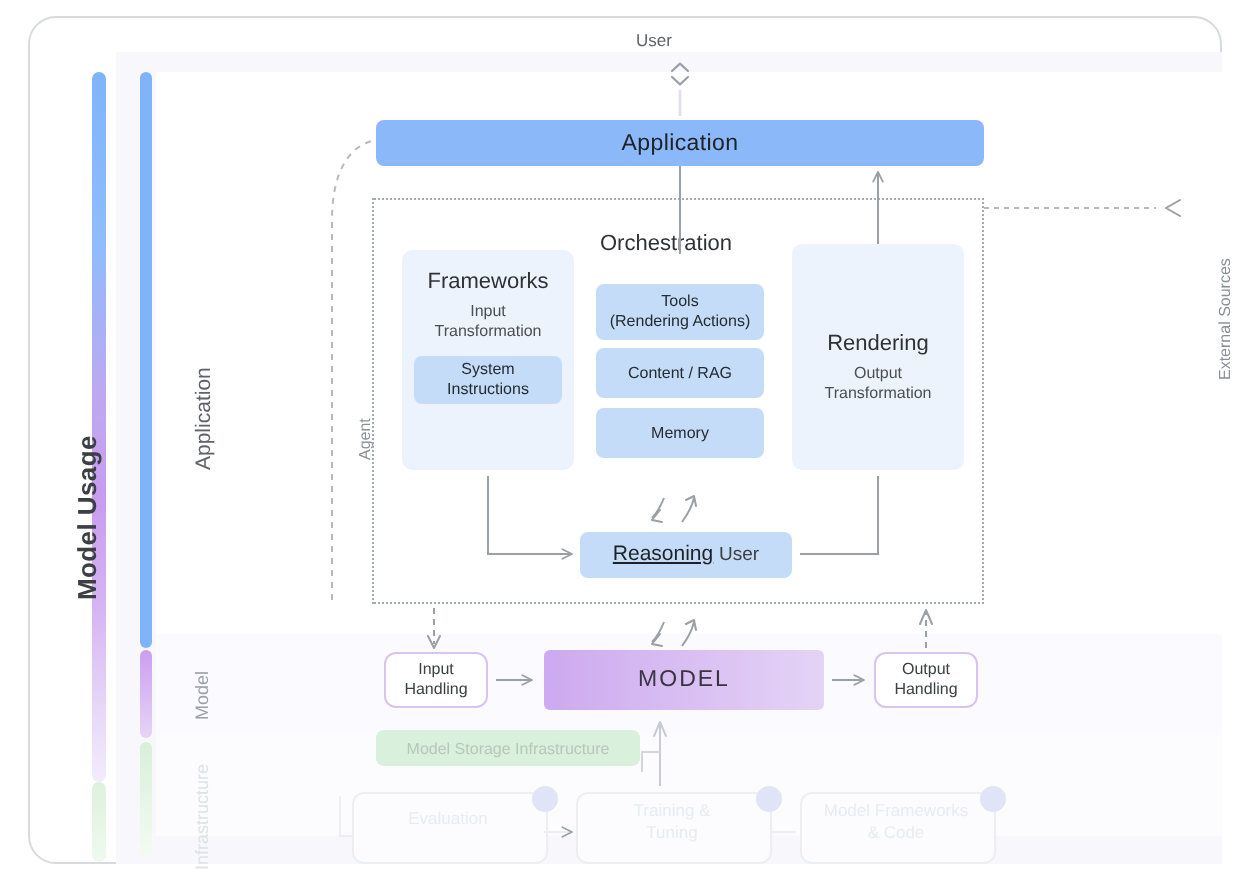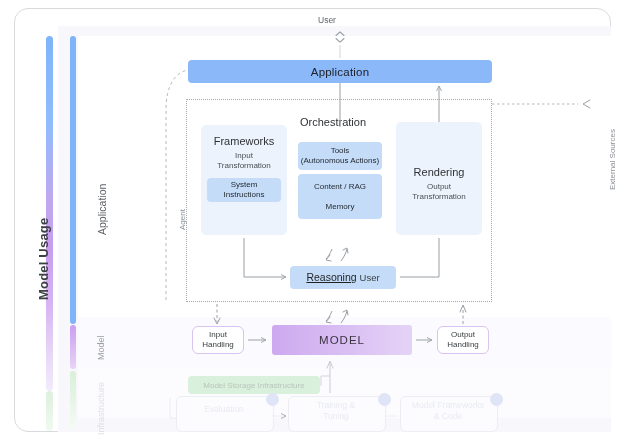--- a/index.html
+++ b/index.html
@@ -65,39 +65,39 @@
   .p-sub{position:absolute;width:100%;text-align:center;font-size:8px;color:#4b4f55;line-height:1.25;}
 
   .chip{position:absolute;background:#c4dcf7;border-radius:4px;
         display:flex;align-items:center;justify-content:center;text-align:center;
         font-size:8px;color:#242b33;line-height:1.25;}
 
   .c-sys{left:207px;top:178px;width:74px;height:24px;}
   .c-uq{left:207px;top:207px;width:74px;height:22px;}
   .c-tools{left:298px;top:142px;width:84px;height:28px;}
   .c-rag{left:298px;top:174px;width:84px;height:25px;}
-  .c-mem{left:298px;top:194px;width:84px;height:25px;text-align:right;}
+  .c-mem{left:298px;top:204px;width:84px;height:25px;text-align:right;}
   .c-reason{left:290px;top:266px;width:106px;height:23px;font-size:10.5px;}
   .c-reason b{font-weight:400;color:#1e2126;text-decoration:underline;}
   .c-reason i{font-style:normal;color:#3c4043;font-size:9.5px;}
 
   
   .mbox{position:absolute;border-radius:6px;display:flex;align-items:center;justify-content:center;
         text-align:center;line-height:1.25;}
   .m-in{left:192px;top:326px;width:50px;height:26px;background:#ffffff;border:1px solid #d9c3f0;
         font-size:8px;color:#3c4043;}
   .m-out{left:437px;top:326px;width:50px;height:26px;background:#ffffff;border:1px solid #d9c3f0;
         font-size:8px;color:#3c4043;}
   .m-core{left:272px;top:325px;width:140px;height:30px;
           background:linear-gradient(to right,#cda9ef,#e4d3f6);
           font-size:11.5px;color:#3a3340;letter-spacing:1px;border-radius:3px;}
 
   .gbox{position:absolute;background:#d9f0dc;border-radius:4px;display:flex;align-items:center;
         justify-content:center;font-size:8px;color:#b9c6bb;}
-  .g-store{left:188px;top:376px;width:132px;height:18px;}
+  .g-store{left:188px;top:365px;width:132px;height:18px;}
   .g-serve{left:358px;top:365px;width:136px;height:18px;}
 
   
   .fbox{position:absolute;border:1px solid #eceef4;border-radius:6px;background:#fcfcfe;}
   .f1{left:176px;top:396px;width:96px;height:34px;}
   .f2{left:288px;top:396px;width:96px;height:34px;}
   .f3{left:400px;top:396px;width:96px;height:34px;}
   .ftxt{position:absolute;width:100%;text-align:center;top:9px;font-size:8.5px;
         color:#e9ebf2;line-height:1.3;}
   .fdot{position:absolute;width:13px;height:13px;border-radius:50%;background:#dfe5f7;}
@@ -141,21 +141,21 @@
   <div class="orch-title">Orchestration</div>
 
   <div class="panel perception"></div>
   <div class="p-title" style="left:201px;top:135px;width:86px;">Frameworks</div>
   <div class="p-sub" style="left:201px;top:151px;width:86px;white-space:pre-line;">Input
 Transformation</div>
   <div class="chip c-sys" style="white-space:pre-line;">System
 Instructions</div>
 
   <div class="chip c-tools" style="white-space:pre-line;">Tools
-(Autonomous Actions)</div>
+(Rendering Actions)</div>
   <div class="chip c-rag">Content / RAG</div>
   <div class="chip c-mem">Memory</div>
 
   <div class="panel rendering"></div>
   <div class="p-title" style="left:396px;top:166px;width:86px;">Rendering</div>
   <div class="p-sub" style="left:396px;top:182px;width:86px;white-space:pre-line;">Output
 Transformation</div>
 
   <div class="chip c-reason">
     <b>Reasoning</b>&nbsp;<i>User</i>

